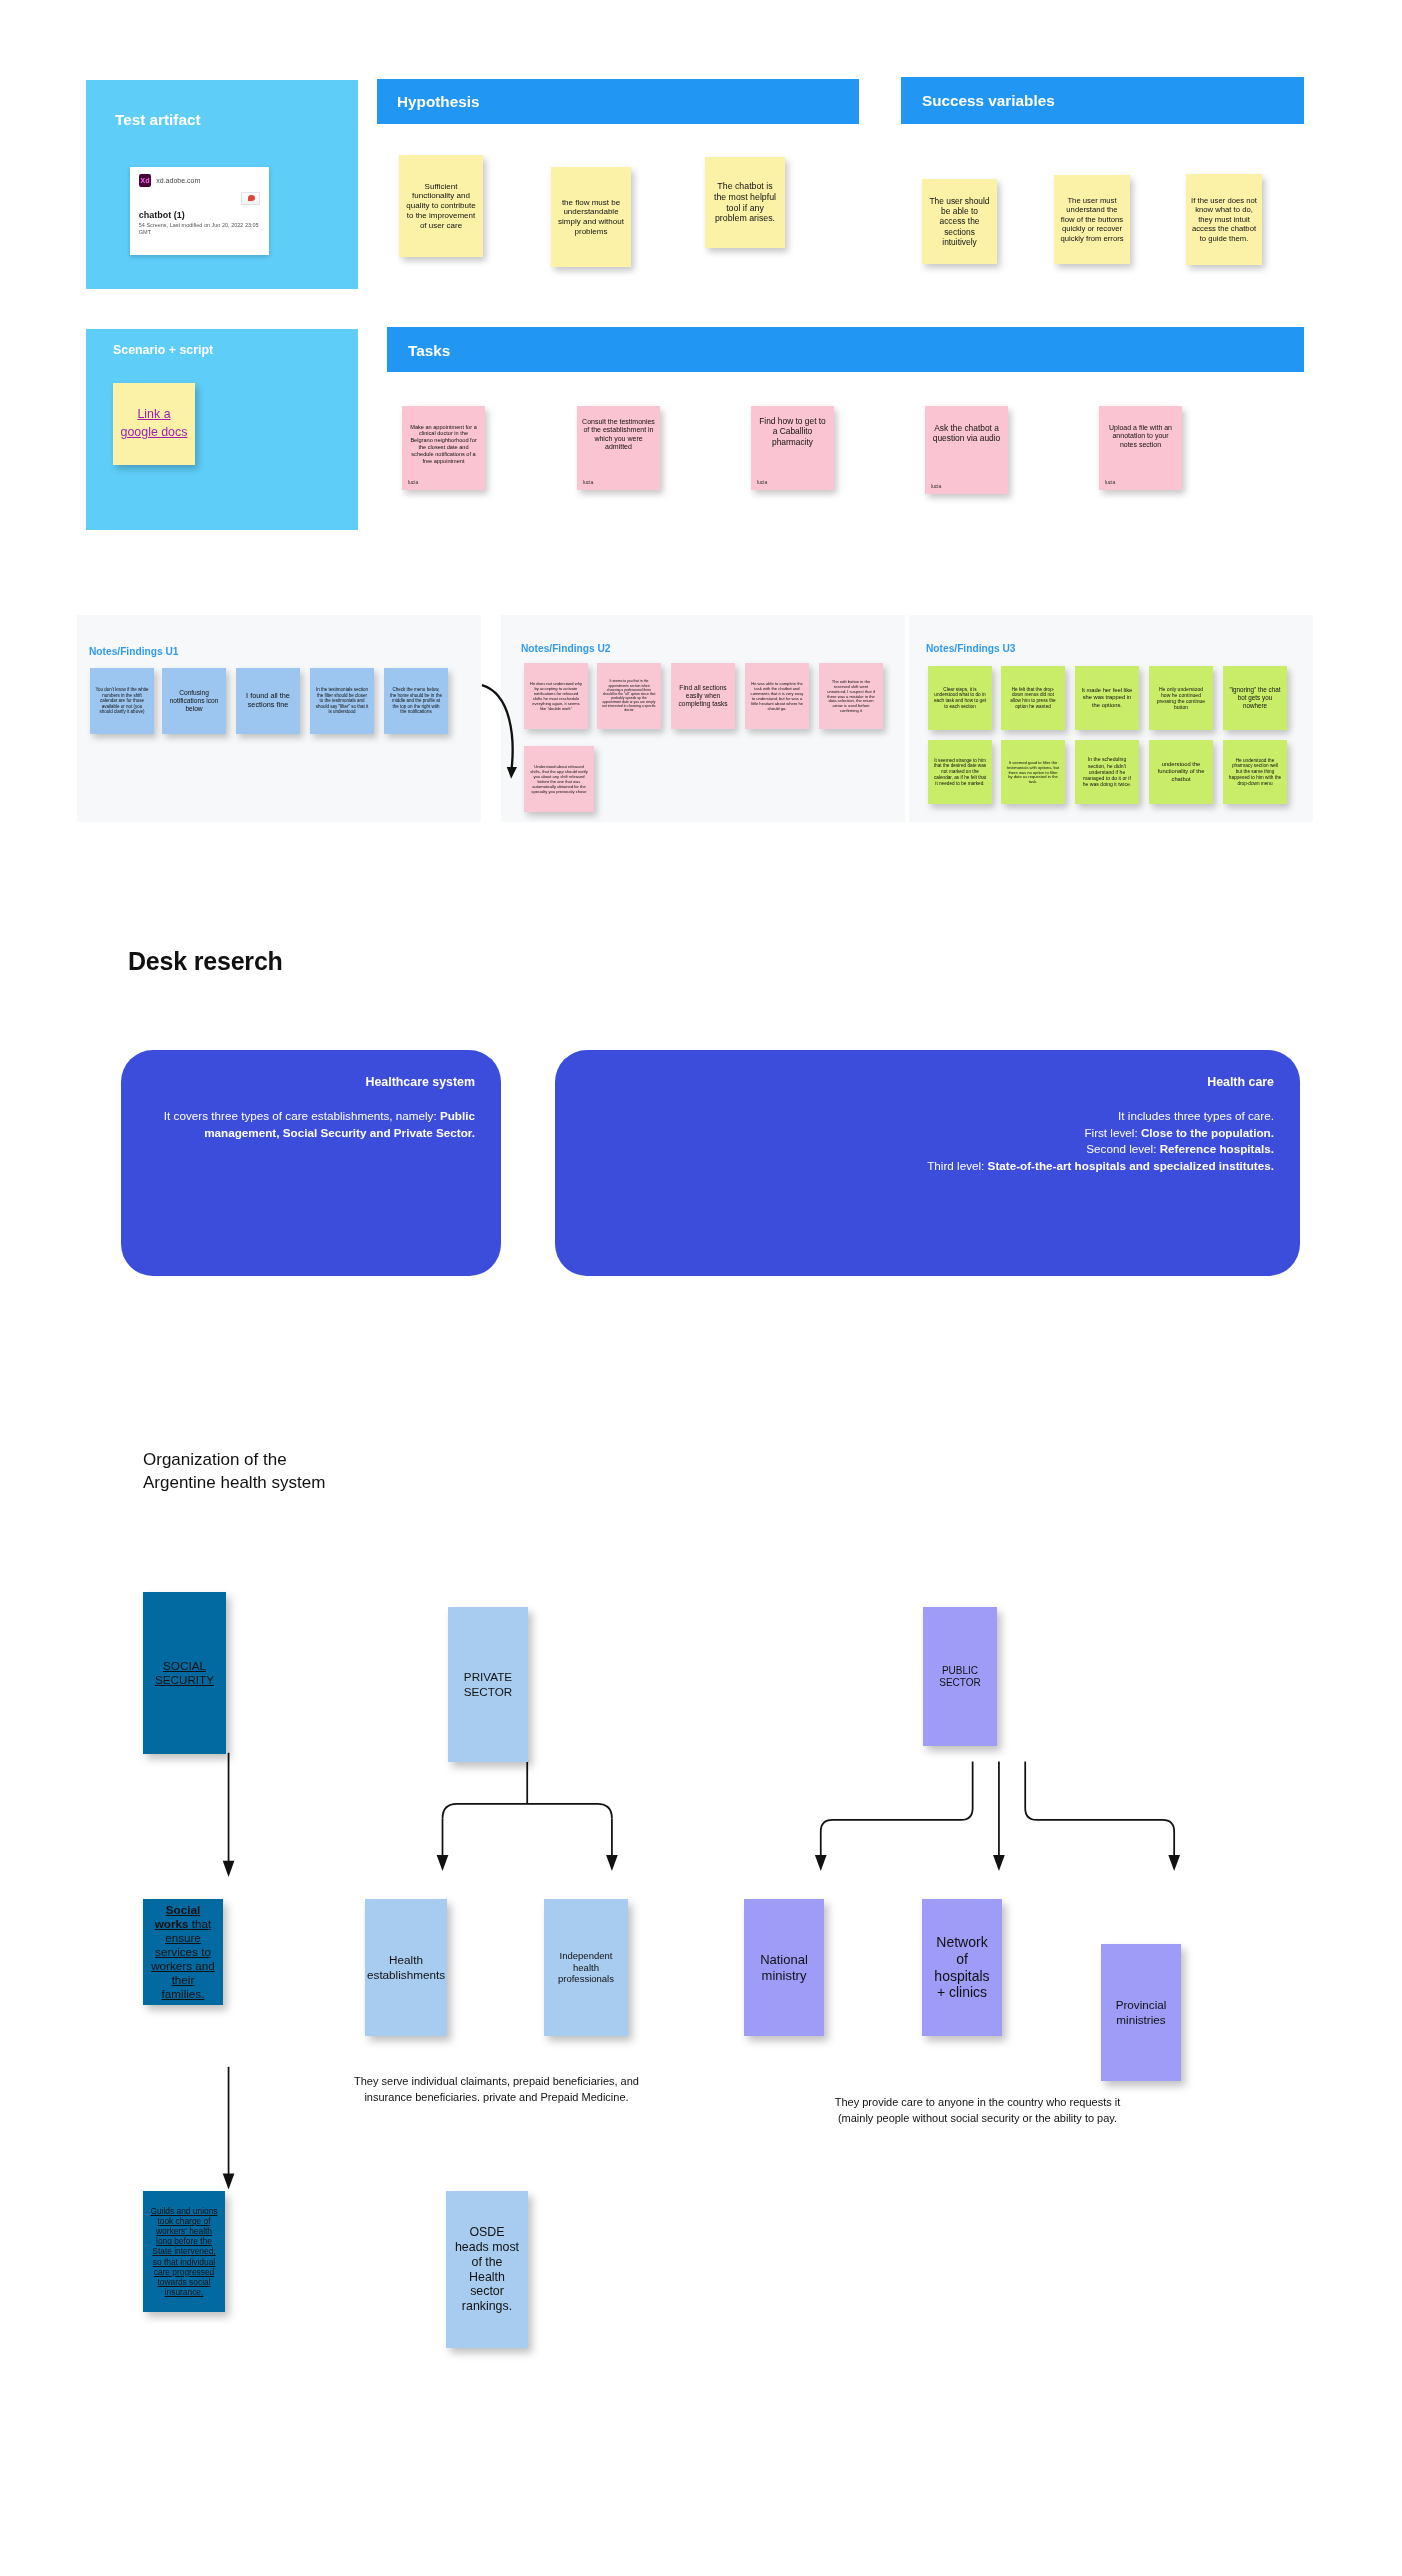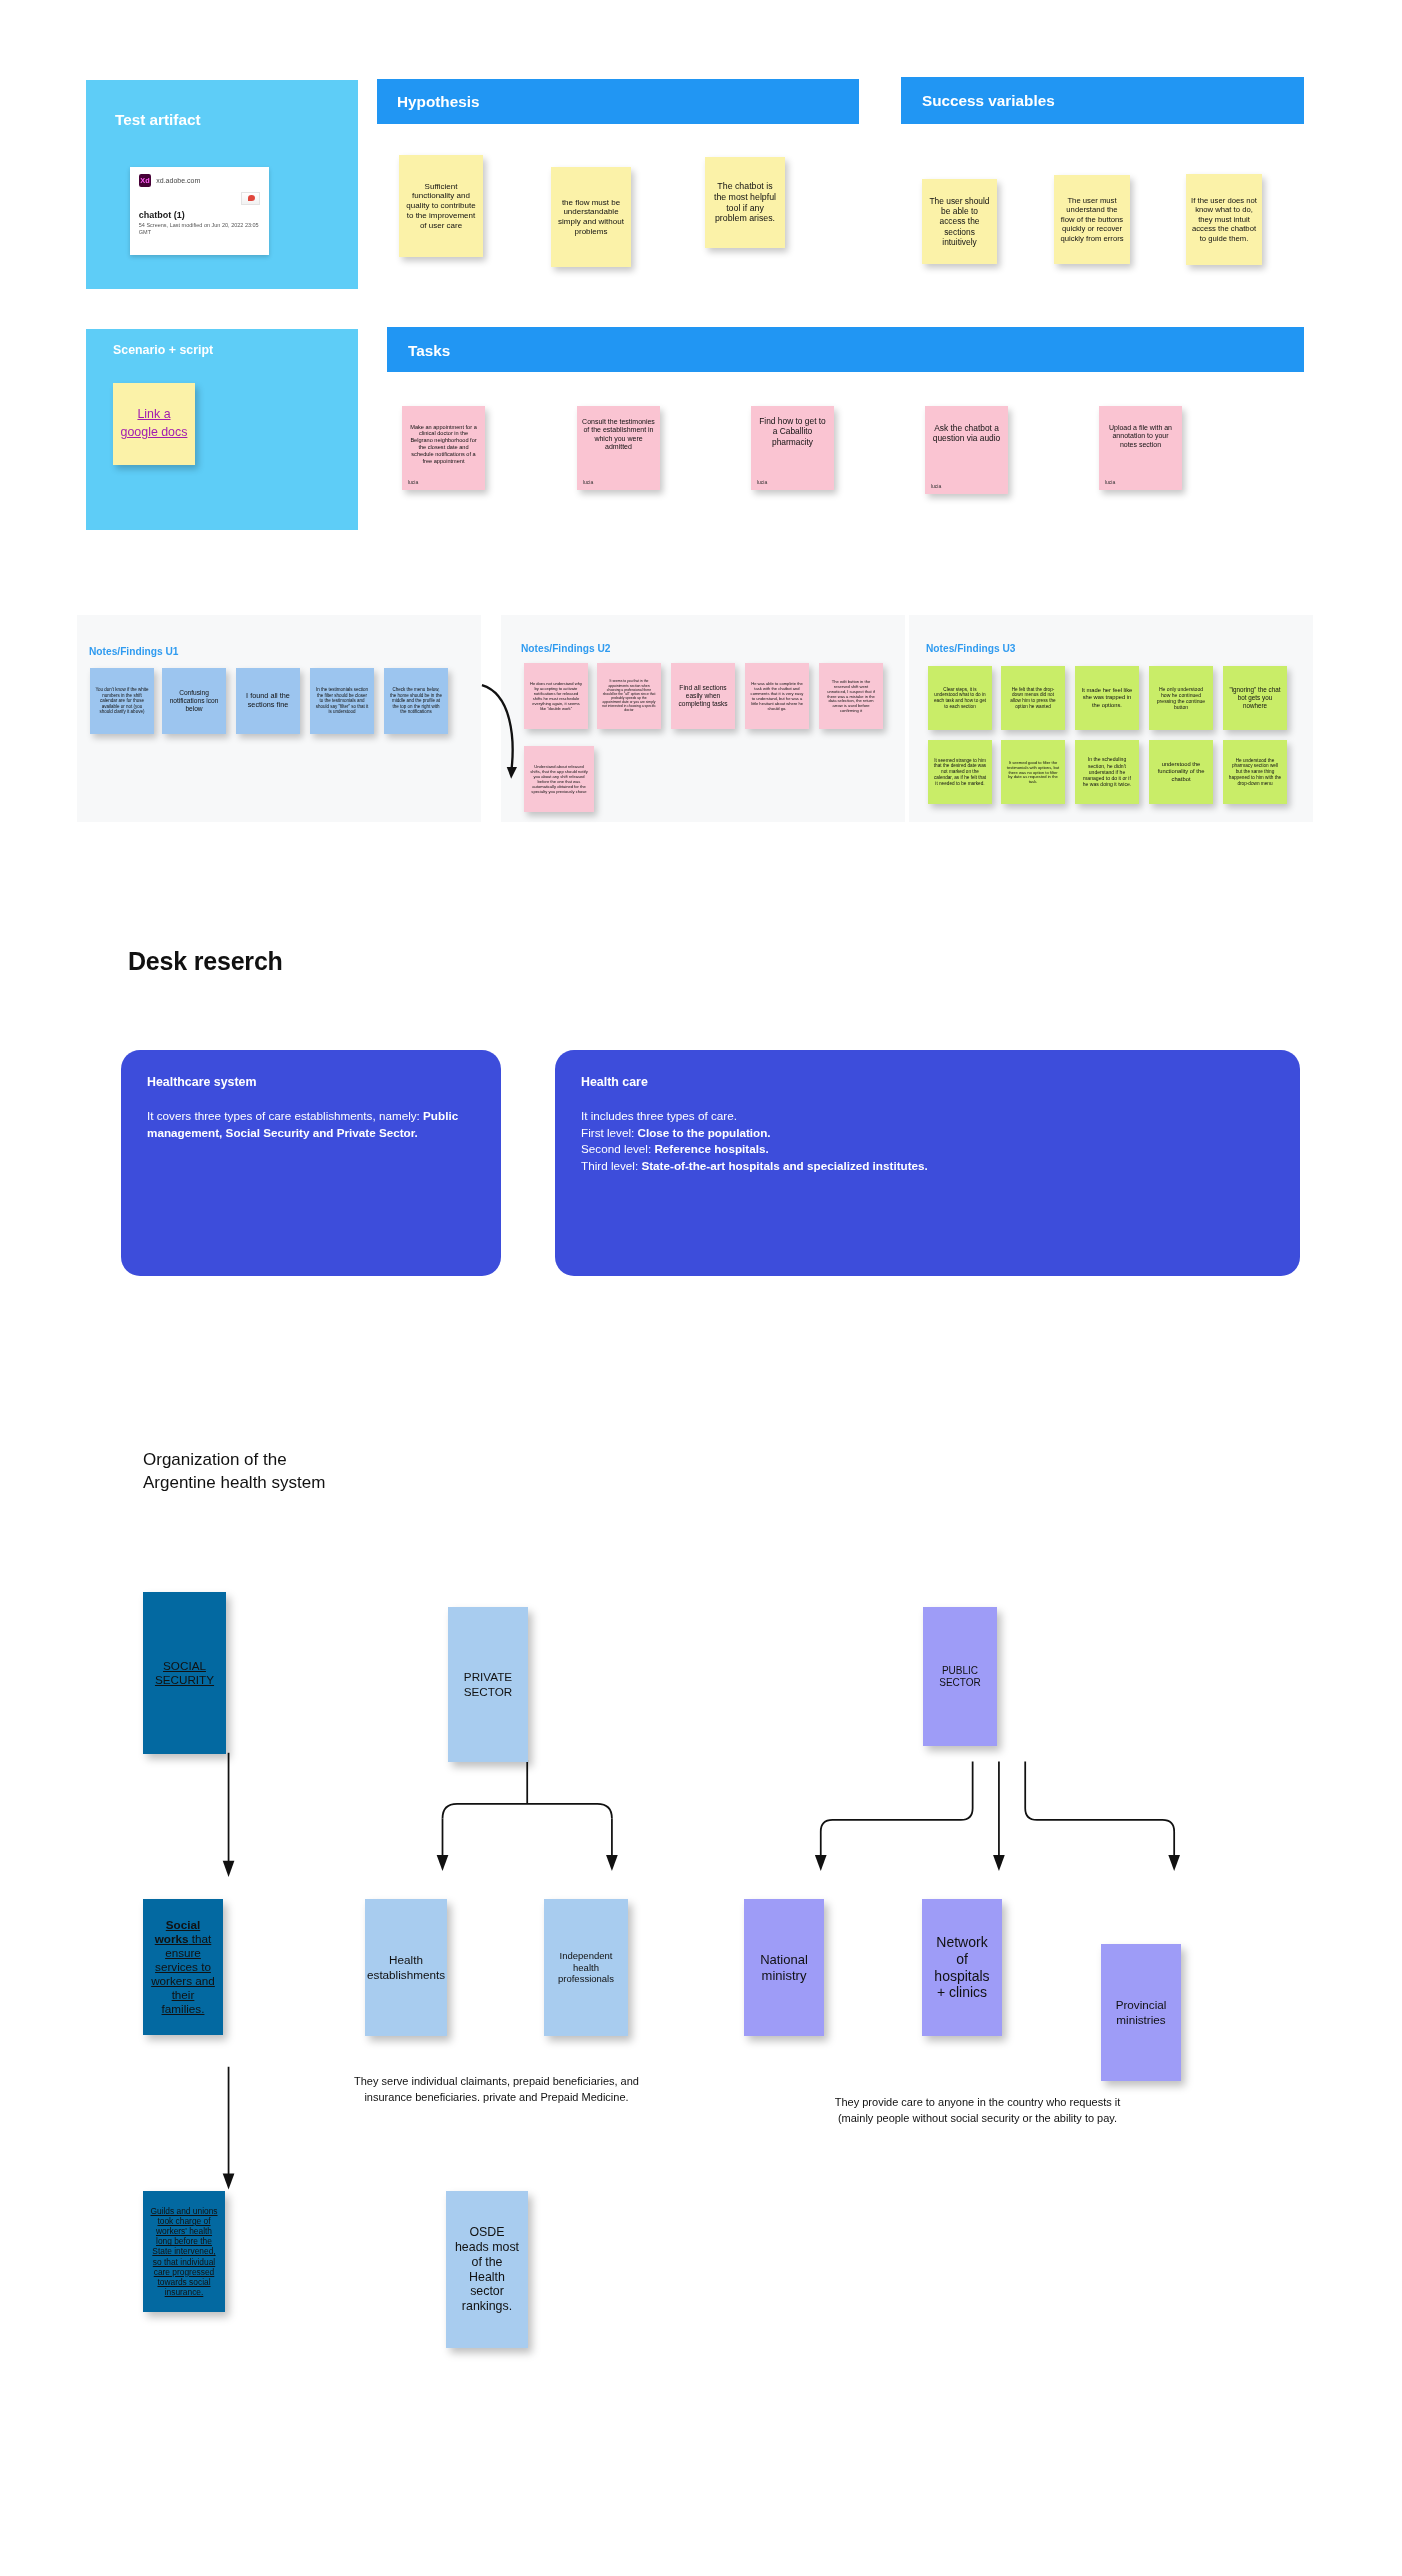--- a/index.html
+++ b/index.html
@@ -104,23 +104,24 @@
   .desk-heading {
     position: absolute;
     font-size: 25px;
     font-weight: bold;
     color: #111;
     letter-spacing: -0.2px;
   }
   .research-card {
     position: absolute;
     background: #3d4ddb;
-    border-radius: 19px;
+    border-radius: 32px;
     color: #ffffff;
     padding: 25px 26px;
+    text-align: right;
   }
   .research-card h3 { margin: 0 0 19px 0; font-size: 12.4px; font-weight: bold; }
   .research-card p { margin: 0; font-size: 11.7px; line-height: 1.42; }
   .research-card b { font-weight: bold; }
 
   
   .org-heading {
     position: absolute;
     font-size: 17px;
     color: #111;
@@ -352,21 +353,21 @@
   <div class="org-box c-cyan" style="left:143px; top:1592px; width:83px; height:162px; font-size:11.7px;">
     <span>SOCIAL SECURITY</span>
   </div>
   <div class="org-box c-ltblue" style="left:448px; top:1607px; width:80px; height:155px; font-size:11.7px;">
     <span>PRIVATE SECTOR</span>
   </div>
   <div class="org-box c-purple" style="left:923px; top:1607px; width:74px; height:139px; font-size:10px;">
     <span>PUBLIC SECTOR</span>
   </div>
 
-  <div class="org-box c-cyan" style="left:143px; top:1899px; width:80px; height:136px; font-size:11.7px;">
+  <div class="org-box c-cyan" style="left:143px; top:1899px; width:80px; height:106px; font-size:11.7px;">
     <span><b>Social works</b><span> that ensure services to workers and their families.</span></span>
   </div>
   <div class="org-box c-ltblue" style="left:365px; top:1899px; width:82px; height:137px; font-size:11.7px;">
     <span>Health establishments</span>
   </div>
   <div class="org-box c-ltblue" style="left:544px; top:1899px; width:84px; height:137px; font-size:9.5px;">
     <span>Independent health professionals</span>
   </div>
   <div class="org-box c-purple" style="left:744px; top:1899px; width:80px; height:137px; font-size:13px;">
     <span>National ministry</span>

